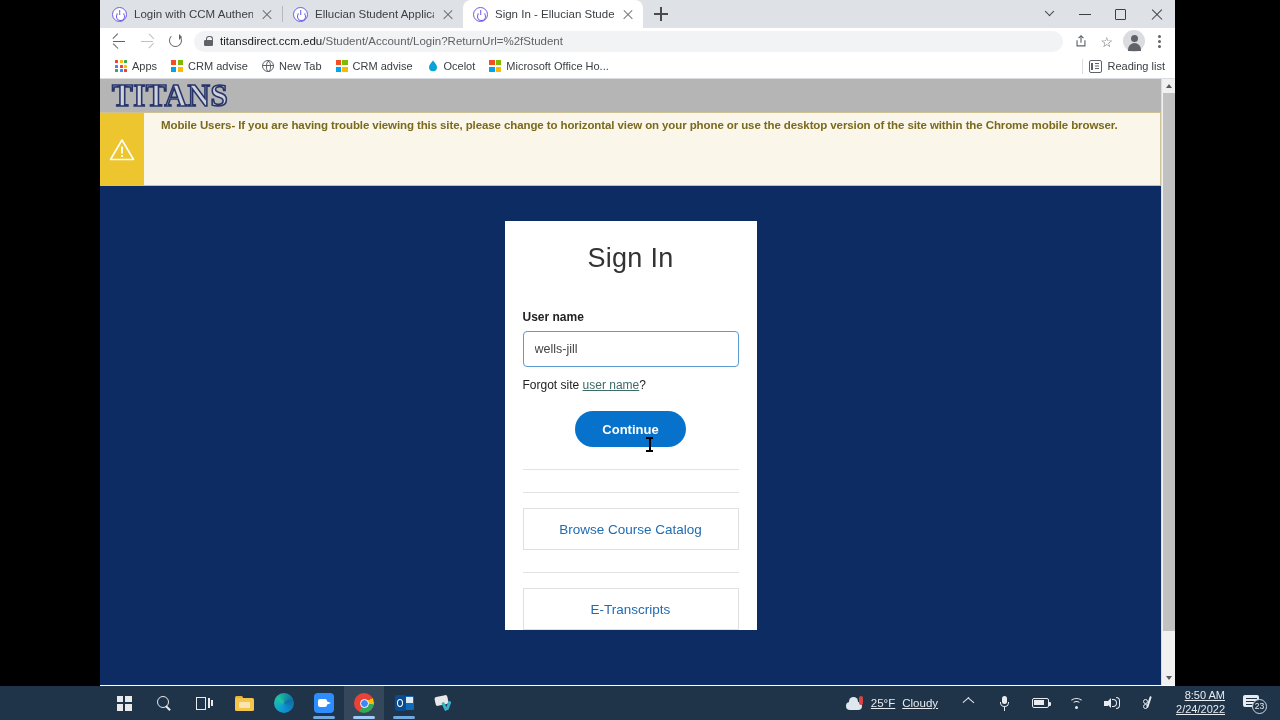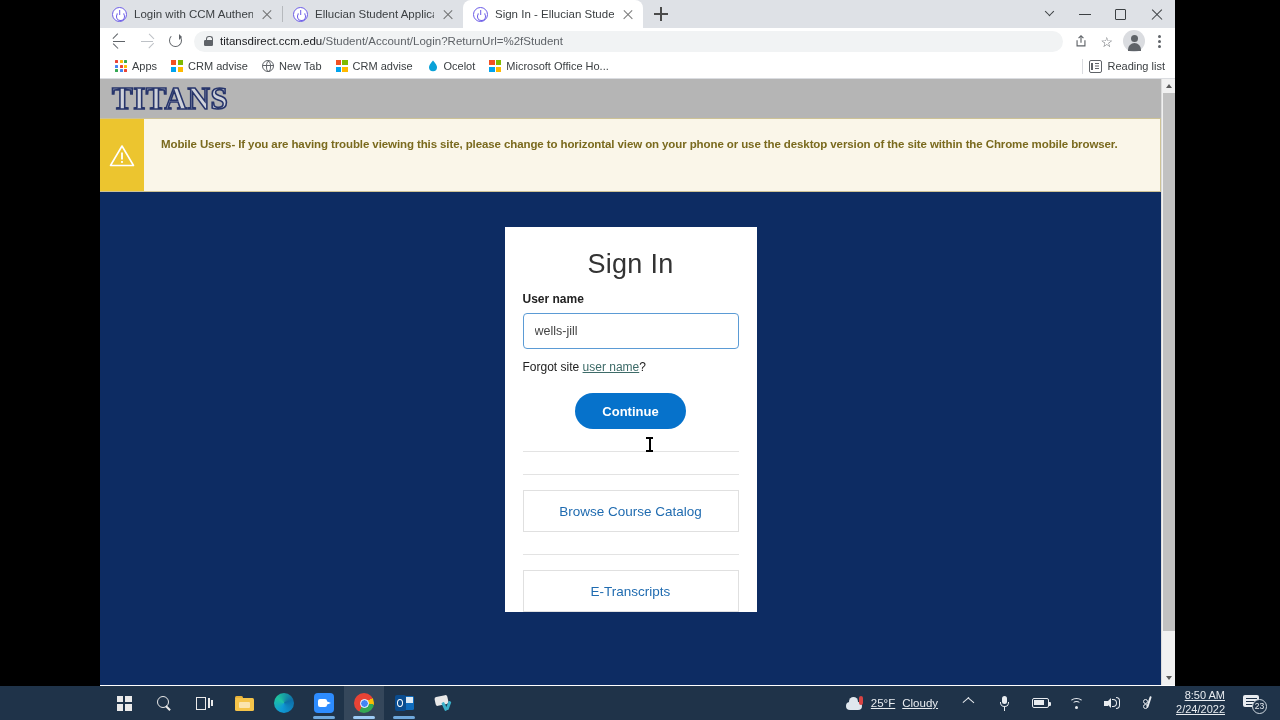--- a/index.html
+++ b/index.html
@@ -168,21 +168,21 @@
   .readinglist-i { width: 13px; height: 13px; border: 1.3px solid #5f6368; border-radius: 2px; position: relative; flex: 0 0 13px; }
   .readinglist-i::before { content:""; position:absolute; left:1.5px; top:2px; width:2px; height:7px; background:#5f6368; }
   .readinglist-i::after { content:""; position:absolute; left:5px; top:2.5px; width:4.5px; height:1.2px; background:#5f6368;
       box-shadow: 0 2.5px 0 #5f6368, 0 5px 0 #5f6368; }
 
   
   .viewport { position: relative; height: 606px; background: #0d2c63; overflow: hidden; }
   .pagearea { position: absolute; left: 0; top: 0; right: 14px; bottom: 0; background: #0d2c63; overflow: hidden; }
 
   .site-header {
-    height: 39px; background: #b5b5b5; display: flex; align-items: center; padding-left: 10px;
+    height: 33px; background: #b5b5b5; display: flex; align-items: center; padding-left: 10px;
   }
   .logo-wrap { display: flex; align-items: center; height: 38px; }
   .logo-titans {
     font-family: "Liberation Serif", serif; font-weight: bold; font-size: 31px;
     letter-spacing: 0.5px; color: #cfd2da;
     -webkit-text-stroke: 1.6px #27356b;
     padding: 0 4px 0 2px; line-height: 38px;
   }
   .logo-chev {
     position: relative; height: 38px; background: #27356b; color: #fff;
@@ -200,33 +200,33 @@
   .alert {
     display: flex; min-height: 74px; background: #faf6e9;
     border: 1px solid #cdc296; border-left: none;
   }
   .alert-icon-box {
     width: 44px; flex: 0 0 44px; background: #ecc52f;
     display: flex; align-items: center; justify-content: center;
   }
   .warn-tri { width: 26px; height: 23px; position: relative; }
   .warn-tri svg { display: block; }
-  .alert-body { padding: 18px 16px 10px 17px; }
+  .alert-body { padding: 5px 16px 10px 17px; }
   .alert-line {
     font-size: 11.5px; color: #7a6a1e; font-weight: bold; line-height: 1.35; letter-spacing: -0.1px;
   }
   .alert-line + .alert-line { margin-top: 17px; }
 
   .content { padding-top: 35px; display: flex; justify-content: center; }
   .card {
     width: 252px; background: #fff; padding: 22px 18px 0 18px;
   }
   .card h1 {
     text-align: center; font-weight: 300; font-size: 27px; color: #333;
-    letter-spacing: 0.3px; margin-bottom: 12px;
+    letter-spacing: 0.3px; margin-bottom: 36px;
   }
   .field-label { font-size: 12px; color: #222; font-weight: bold; margin-bottom: 7px; }
   .text-input {
     width: 100%; height: 36px; border: 1px solid #5b9bd5; border-radius: 4px;
     font-size: 12.5px; color: #444; padding: 0 11px; outline: none;
     font-family: "Liberation Sans", sans-serif; background: #fff;
   }
   .forgot { font-size: 12px; color: #222; margin-top: 11px; }
   .forgot a { color: #3d6b68; text-decoration: underline; }
   .btn-primary {

